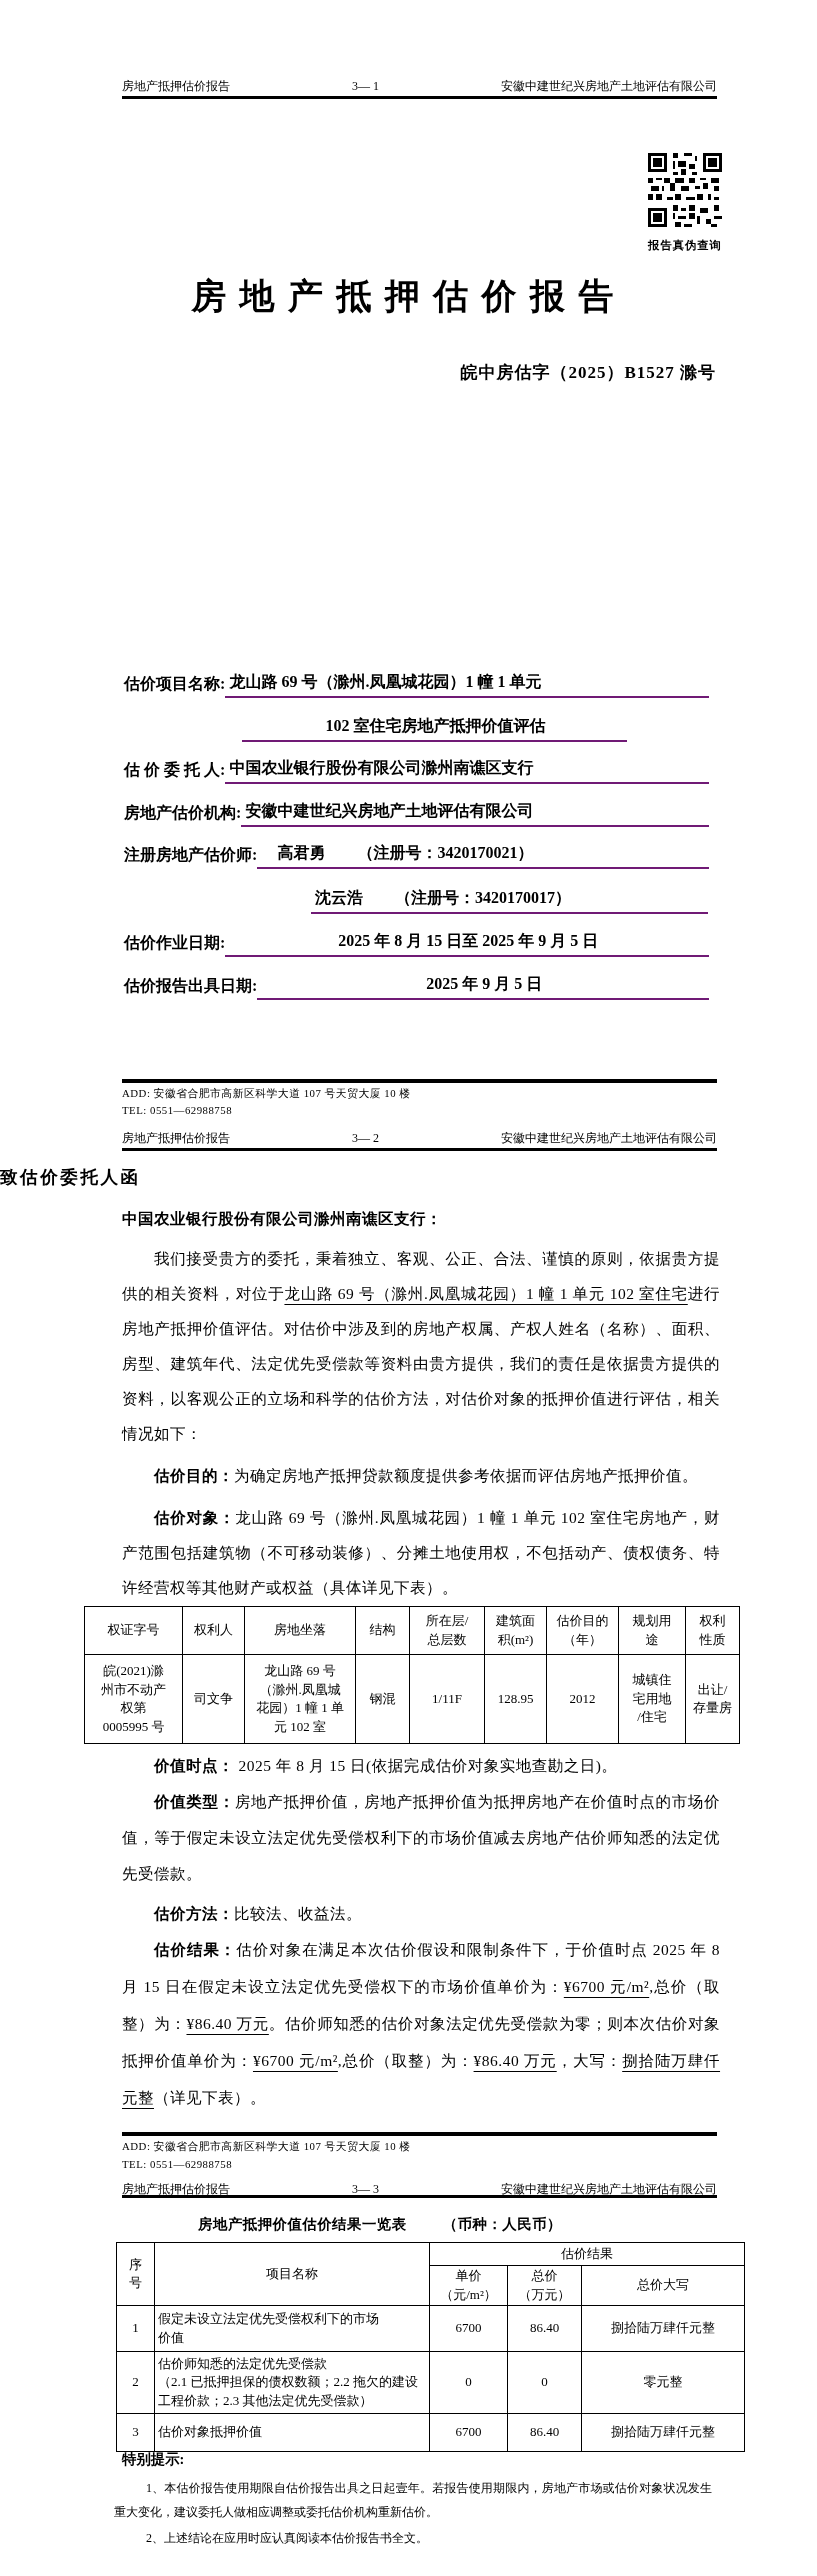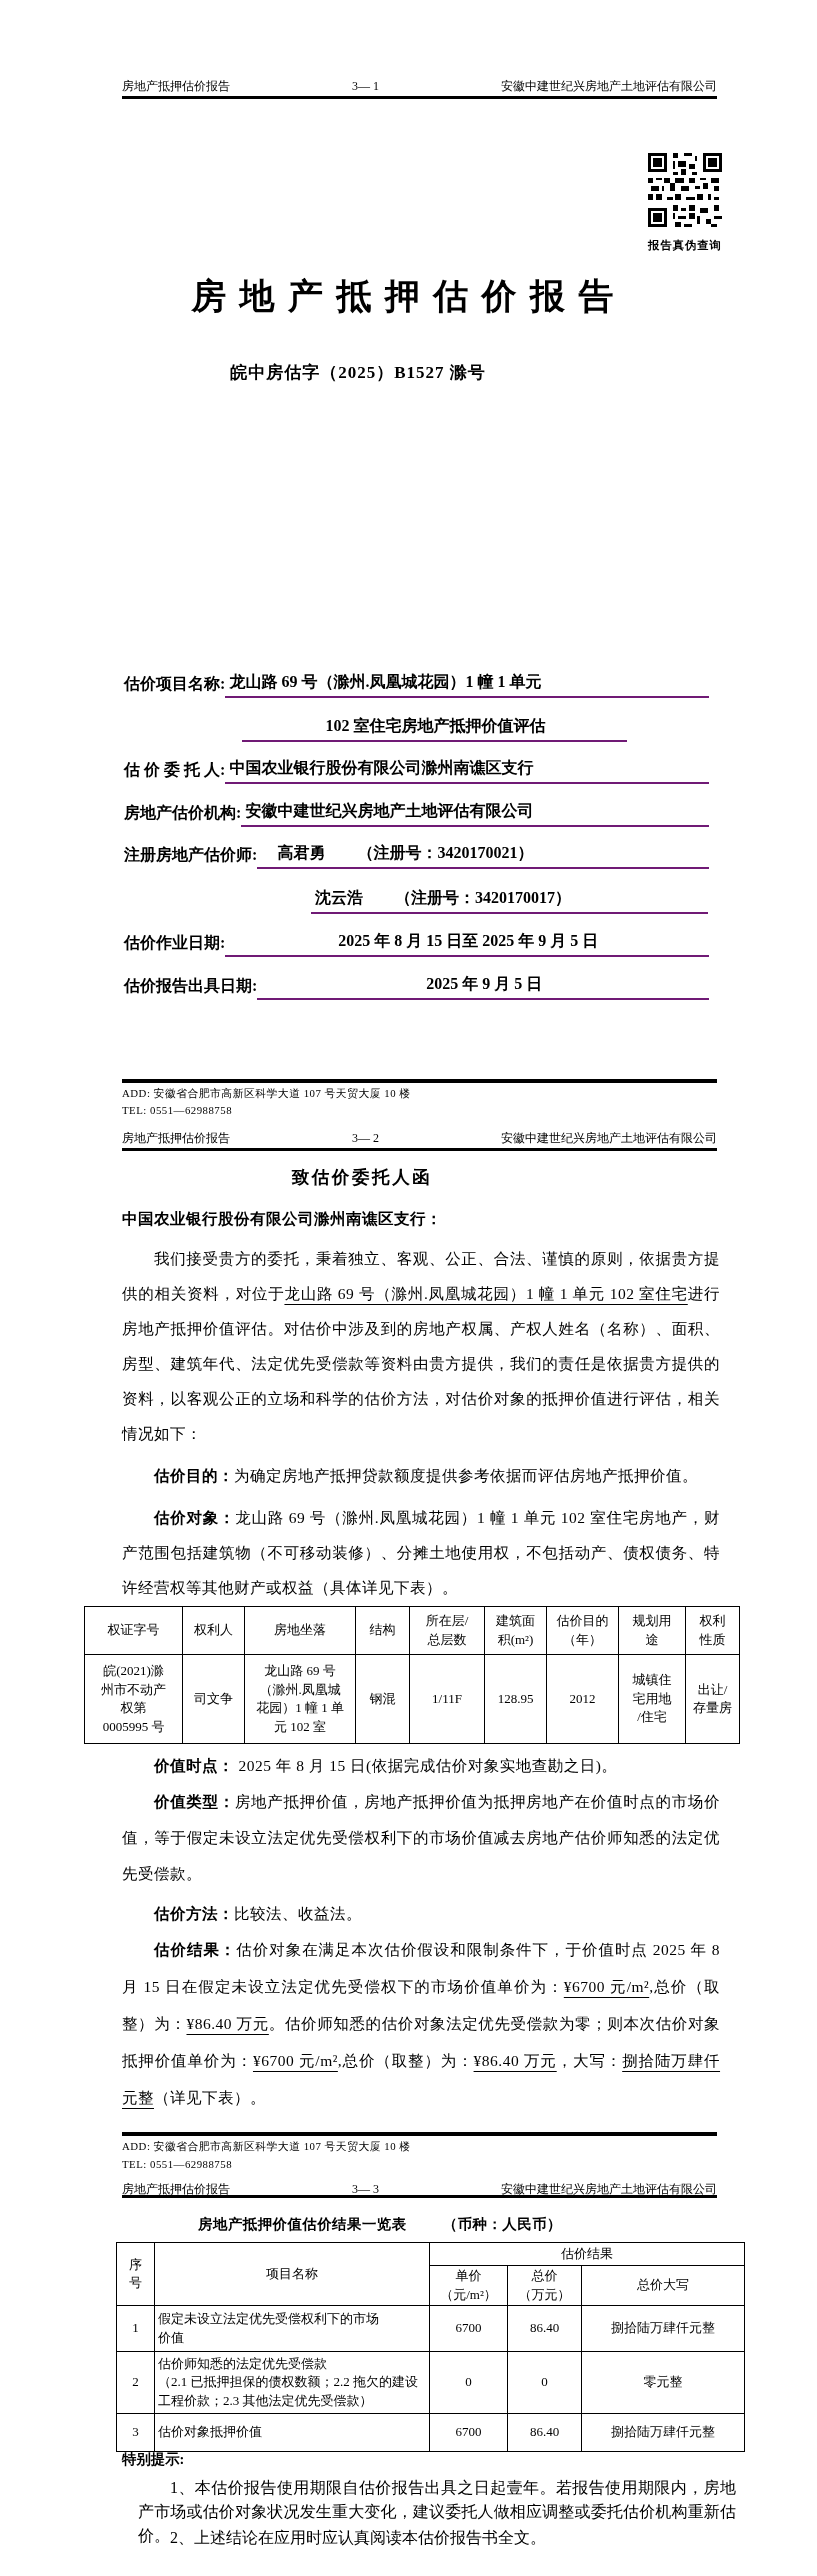--- a/index.html
+++ b/index.html
@@ -6,39 +6,39 @@
   .canvas{position:relative;width:818px;height:3301px;background:#ffffff;
     font-family:"Liberation Serif","DejaVu Serif",serif;color:#000;overflow:hidden;}
   .abs{position:absolute;}
   .rule{background:#000;height:3.1px;}
   .pgheader{left:122px;width:595px;display:flex;align-items:baseline;font-size:12px;}
   .pgheader .hl{white-space:nowrap;}
   .pgheader .hc{flex:1;text-align:center;white-space:nowrap;}
   .pgheader .hr{white-space:nowrap;}
   .ftr{left:122px;font-size:10.8px;letter-spacing:0.5px;white-space:nowrap;}
   .doc-title{left:0;width:818px;text-align:center;font-size:35px;font-weight:bold;letter-spacing:13.4px;white-space:nowrap;}
-  .doc-no{left:0;width:716px;text-align:center;font-size:17px;font-weight:bold;letter-spacing:1px;white-space:nowrap;}
+  .doc-no{left:0;width:716px;text-align:right;font-size:17px;font-weight:bold;letter-spacing:1px;white-space:nowrap;}
   .qr-caption{text-align:center;font-size:11.3px;font-weight:bold;letter-spacing:1px;}
   .info-line{left:124px;width:585px;display:flex;align-items:flex-end;font-weight:bold;font-size:16px;height:27px;}
   .info-label{white-space:nowrap;padding-bottom:2.6px;}
   .info-value{flex:1;border-bottom:2px solid #701a75;padding:0 2.1px 2.6px 4.1px;white-space:nowrap;}
   .info-value.ctr{text-align:center;}
   .para{left:122px;width:598px;font-size:15.5px;line-height:35px;text-align:justify;letter-spacing:0.5px;}
   .ind{text-indent:32px;}
   .b{font-weight:bold;}
   .u{text-decoration:underline;text-decoration-thickness:1px;text-underline-offset:4.6px;}
-  .ltr-title{left:0;width:724px;text-align:center;font-size:17.5px;font-weight:bold;letter-spacing:2.6px;}
+  .ltr-title{left:0;width:724px;text-align:left;font-size:17.5px;font-weight:bold;letter-spacing:2.6px;}
   .addressee{left:122px;font-size:15.5px;font-weight:bold;letter-spacing:0.5px;white-space:nowrap;}
   table{border-collapse:collapse;table-layout:fixed;}
   td,th{border:1px solid #000;text-align:center;vertical-align:middle;
     white-space:pre-line;font-weight:normal;font-size:13px;line-height:18.5px;padding:1px 3.1px;overflow:hidden;}
   .tl{text-align:left;}
   .rt-title{left:0;width:760px;text-align:center;font-size:14.4px;font-weight:bold;letter-spacing:0.5px;white-space:nowrap;}
   .notes-title{left:122px;font-size:14.4px;font-weight:bold;white-space:nowrap;}
-  .note{left:138px;width:598px;font-size:16px;line-height:24px;text-align:justify;}
+  .note{left:114px;width:598px;font-size:12px;line-height:24px;text-align:justify;}
 </style>
 </head>
 <body>
 
 <div class="canvas">
 
   <div class="abs pgheader" style="top:78px;">
     <span class="hl">房地产抵押估价报告</span>
     <span class="hc">3—  1</span>
     <span class="hr">安徽中建世纪兴房地产土地评估有限公司</span>

